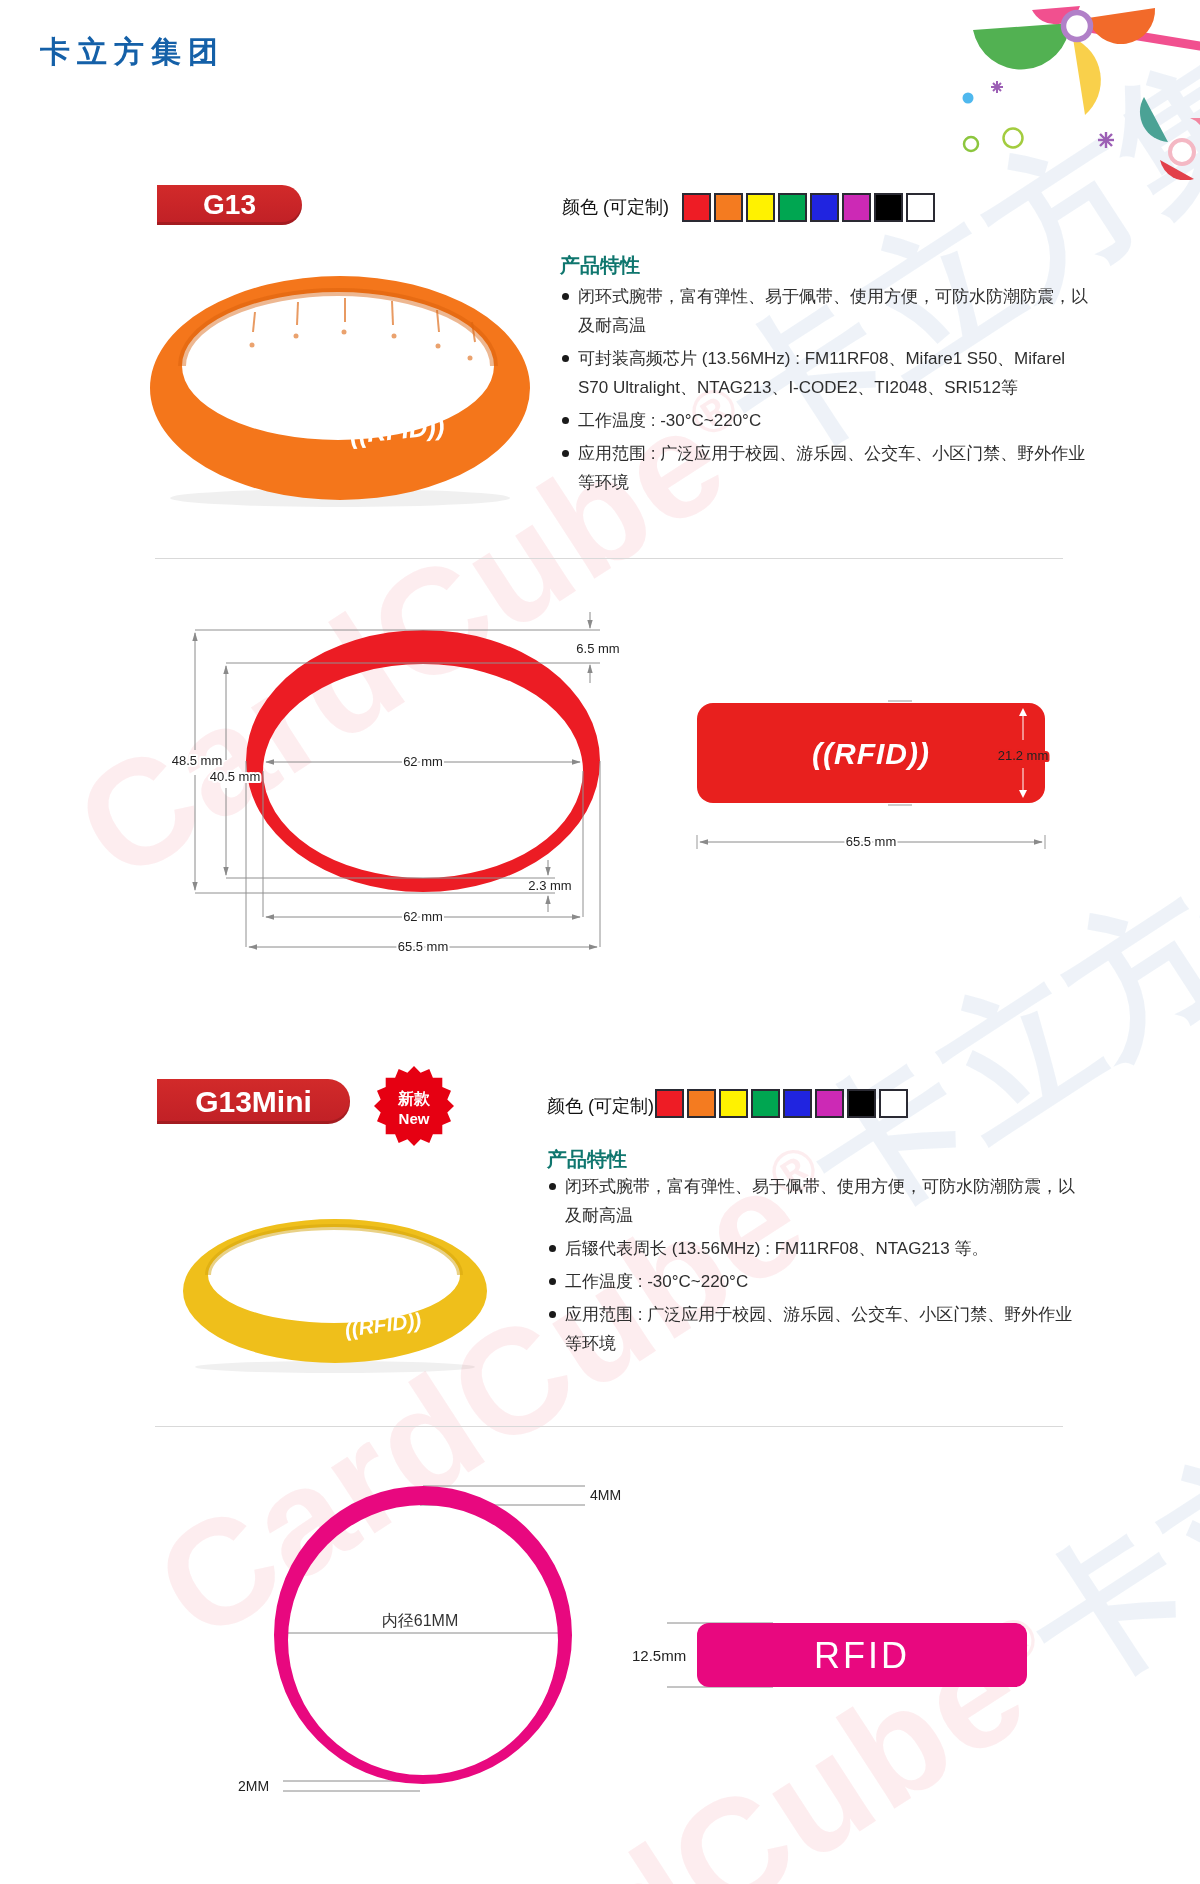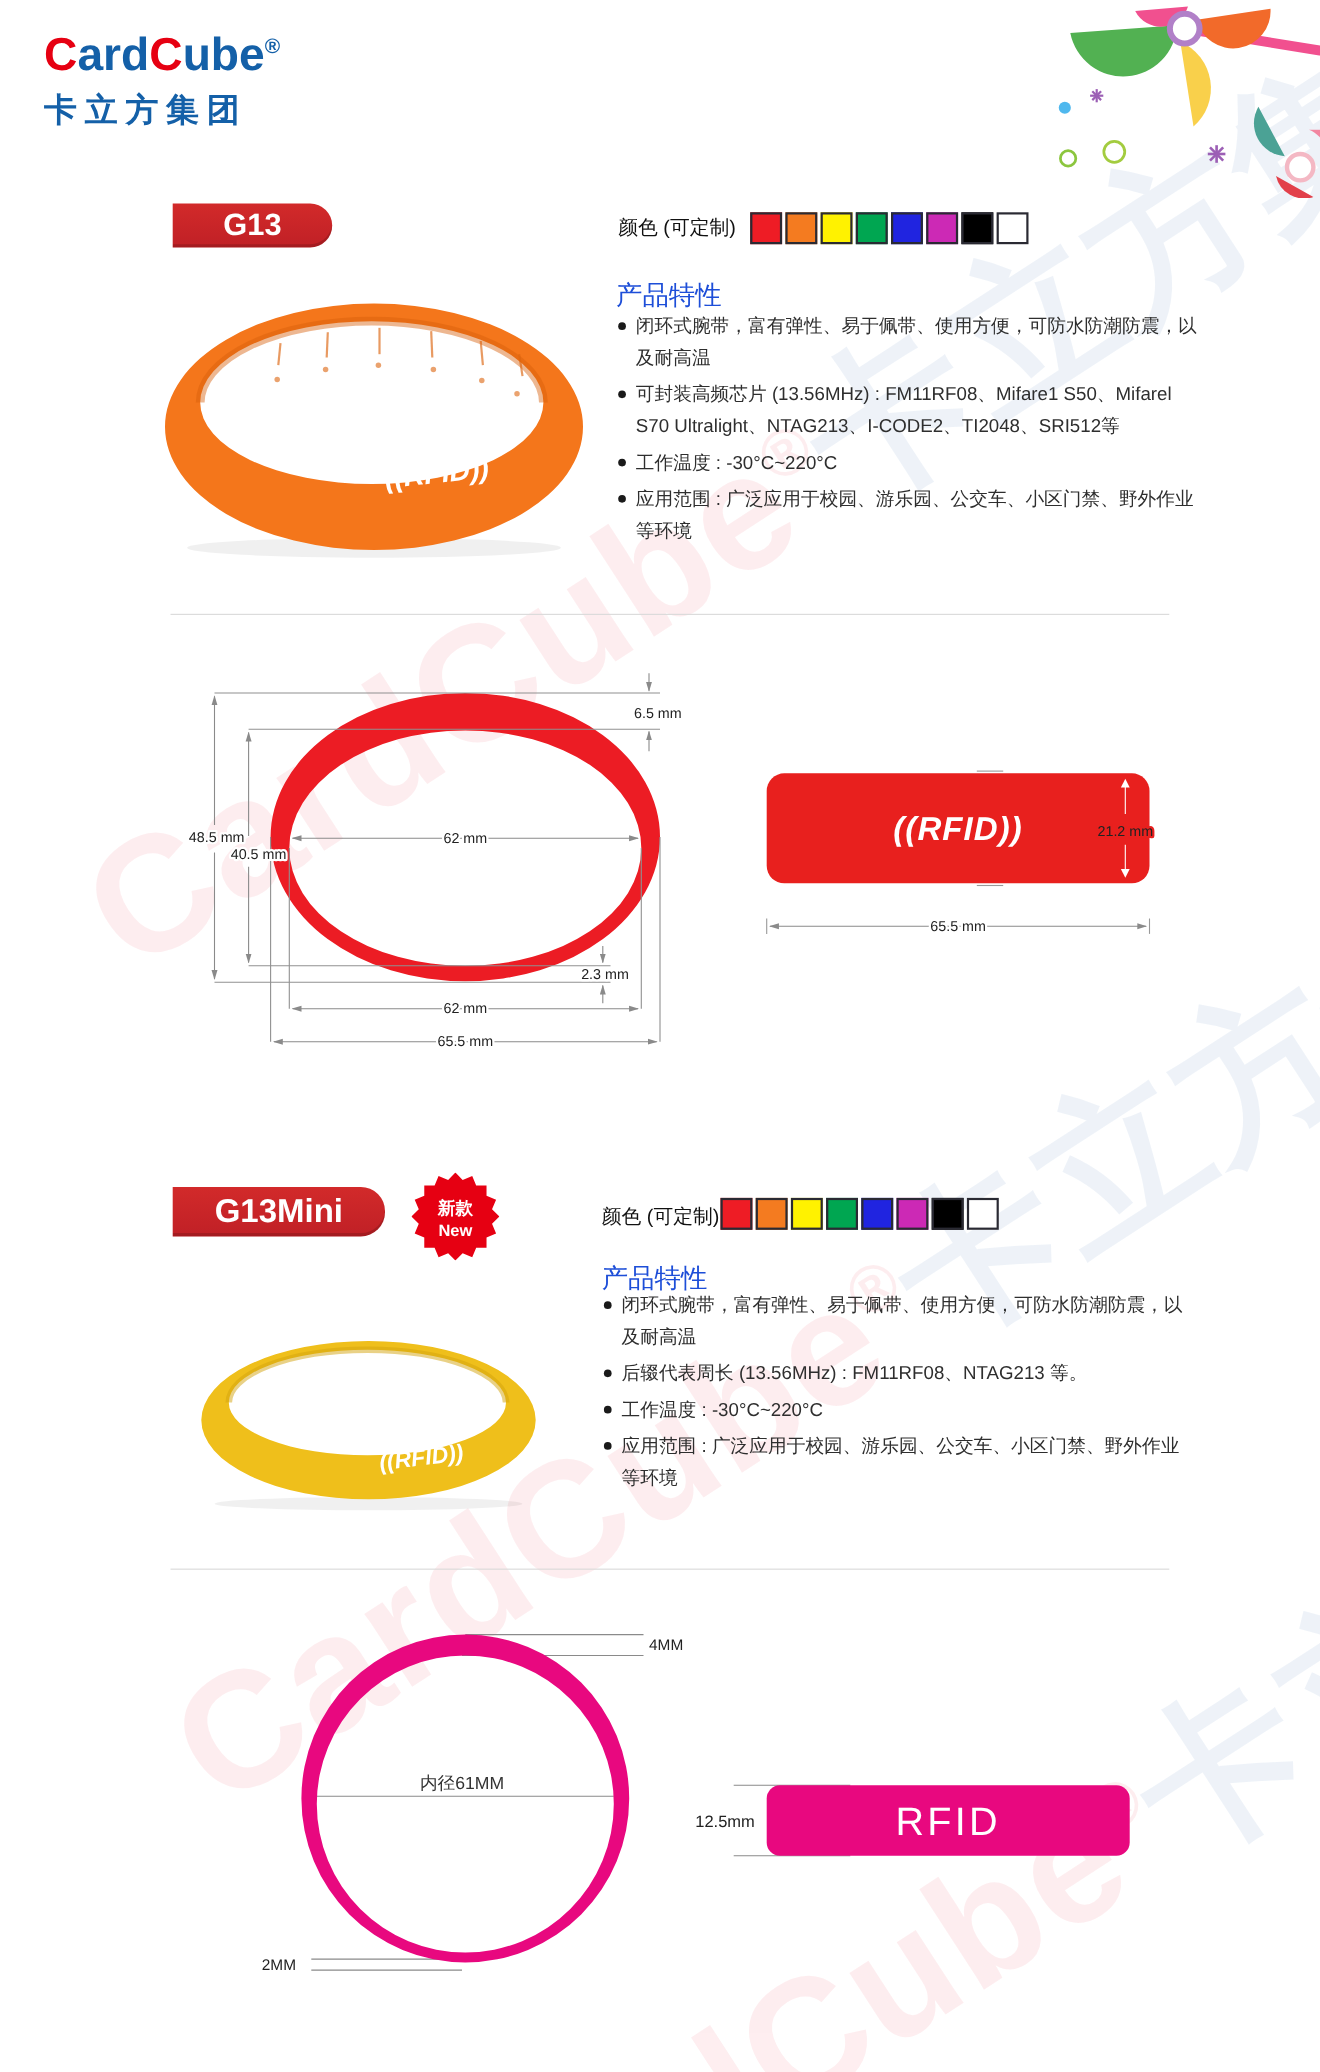--- a/index.html
+++ b/index.html
@@ -20,21 +20,21 @@
   .banner{position:absolute;background:linear-gradient(#D22A2A,#C02026);color:#fff;font-weight:bold;
           display:flex;align-items:center;justify-content:center;
           border-radius:0 22px 22px 0;box-shadow:inset 0 -3px 0 rgba(0,0,0,.15);}
   .banner-g13{left:157px;top:185px;width:145px;height:40px;font-size:28px;}
   .banner-mini{left:157px;top:1079px;width:193px;height:45px;font-size:30px;}
   
   .clr-label{position:absolute;font-size:18px;font-weight:normal;color:#111;}
   .swatch-row{position:absolute;display:flex;gap:3px;}
   .swatch{width:29px;height:29px;border:2px solid #2a2a33;box-sizing:border-box;}
   
-  .feat-title{position:absolute;font-size:24px;font-weight:normal;color:#1d4ed8;}
+  .feat-title{position:absolute;font-size:20px;font-weight:bold;color:#0f766e;}
   .feat-list{position:absolute;margin:0;padding:0;list-style:none;width:535px;
              font-size:17px;line-height:29px;color:#2e2e2e;}
   .feat-list li{position:relative;padding-left:17px;margin-bottom:4px;}
   .feat-list li::before{content:"";position:absolute;left:1px;top:11px;width:7px;height:7px;
              border-radius:50%;background:#1a1a1a;}
   
   .divider{position:absolute;left:155px;width:908px;height:0;border-top:1px solid #d9d9d9;}
   .series-note{position:absolute;left:192px;top:953px;font-size:17px;color:#222;}
   .abs{position:absolute;}
   
@@ -52,21 +52,20 @@
 </head>
 <body>
 
 <div class="page">
 
   <div class="wm" style="left:40px;top:760px;"><span class="wm-red">CardCube</span><span class="wm-red wm-reg">®</span><span class="wm-blue">卡立方集团</span></div>
   <div class="wm" style="left:120px;top:1520px;"><span class="wm-red">CardCube</span><span class="wm-red wm-reg">®</span><span class="wm-blue">卡立方集团</span></div>
   <div class="wm" style="left:340px;top:1990px;"><span class="wm-red">CardCube</span><span class="wm-red wm-reg">®</span><span class="wm-blue">卡立方集团</span></div>
 
   <div class="logo">
-    <div class="logo-l1"><span class="lg-red">C</span><span class="lg-blue">ard</span><span class="lg-red">C</span><span class="lg-blue">ube</span><span class="lg-reg">®</span></div>
     <div class="logo-l2">卡立方集团</div>
   </div>
 
   <svg class="abs" style="left:770px;top:0;" width="430" height="180" viewBox="0 0 430 180">
     <line x1="307" y1="26" x2="430" y2="46" stroke="#F1508F" stroke-width="9" stroke-linecap="round"></line>
     <path d="M300,23 A49,49 0 0 1 203,30 Z" fill="#52B152"></path>
     <path d="M303,38 A46,46 0 0 1 315,115 Z" fill="#F9D04B"></path>
     <path d="M318,18 A34,34 0 0 0 385,8 Z" fill="#F26A2A"></path>
     <path d="M262,10 A26,26 0 0 0 310,6 Z" fill="#F1508F"></path>
     <circle cx="307" cy="26" r="13.5" fill="#fff" stroke="#B180C8" stroke-width="5.5"></circle>

